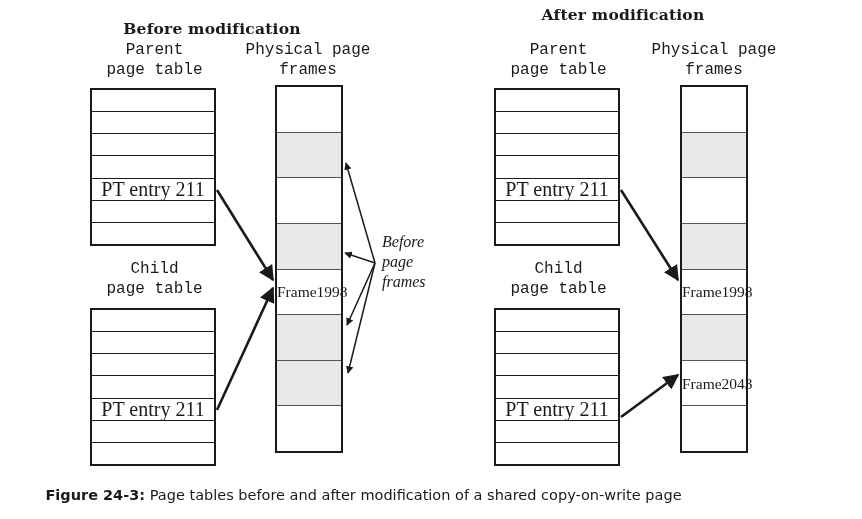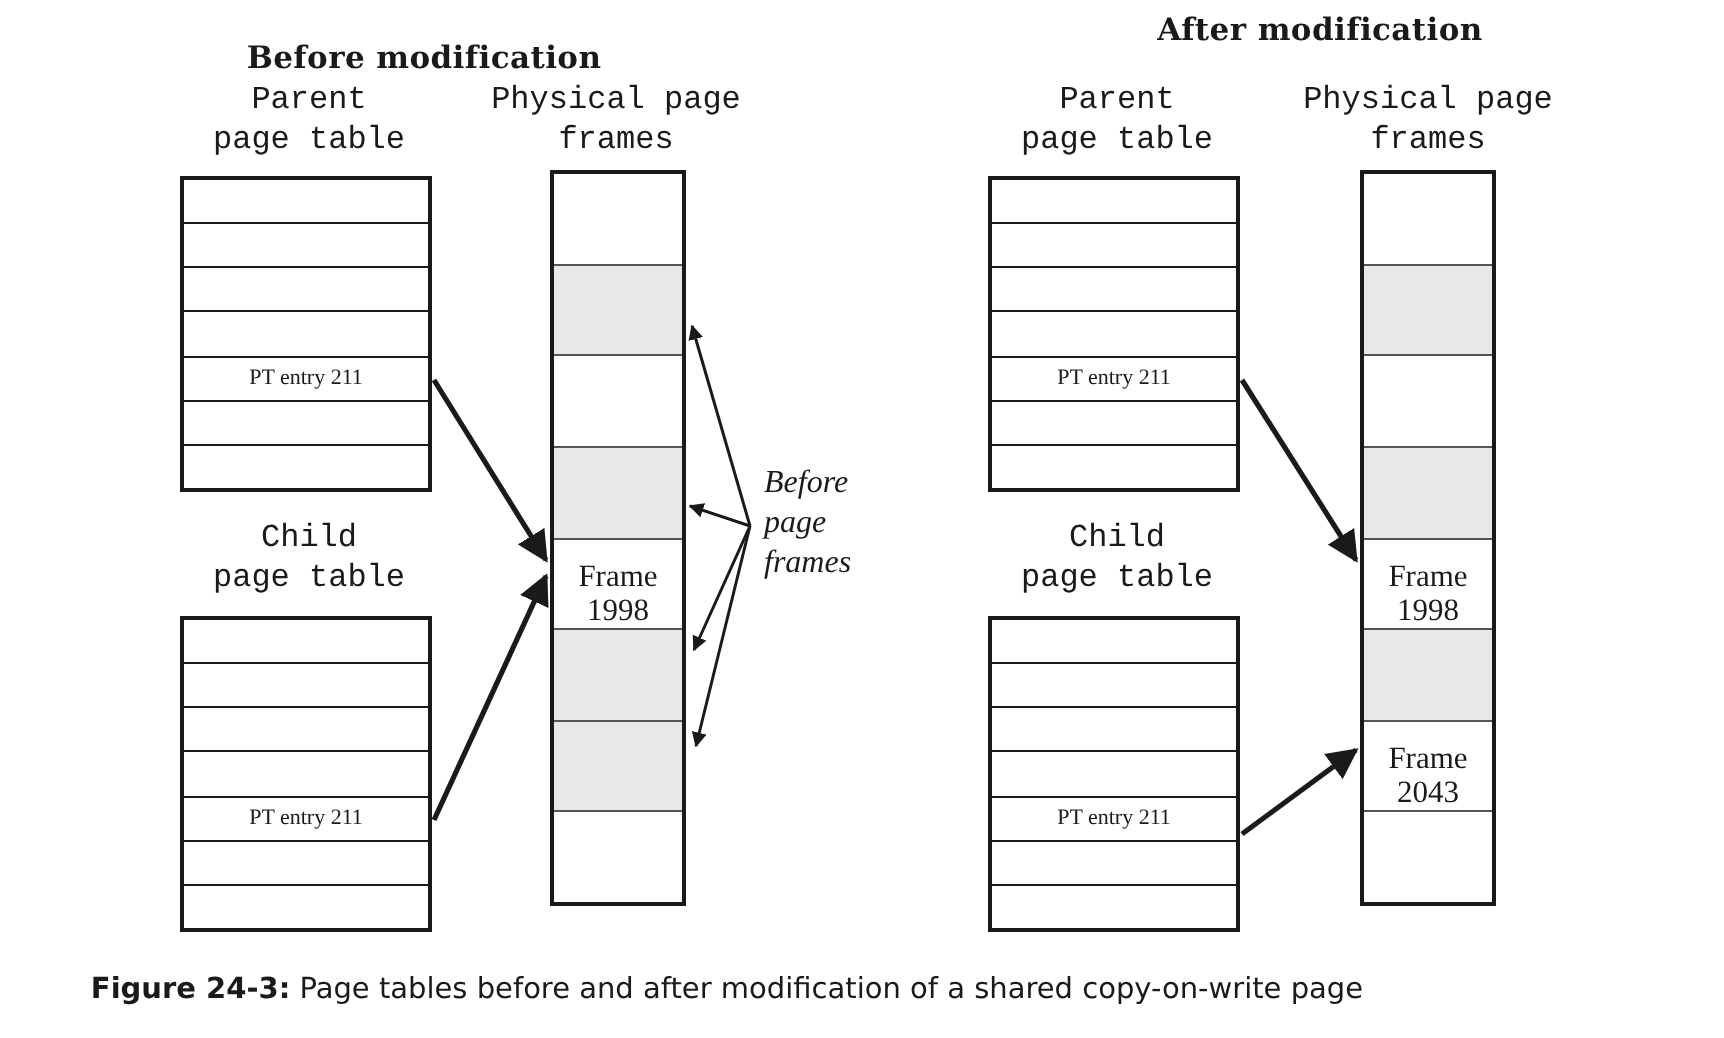--- a/index.html
+++ b/index.html
@@ -44,43 +44,43 @@
     display: flex;
     flex-direction: column;
   }
   .pt-row {
     flex: 1 1 0;
     box-sizing: border-box;
     border-bottom: 1.6px solid #1a1a1a;
     display: flex;
     align-items: center;
     justify-content: center;
-    font-size: 11px;
+    font-size: 20px;
     line-height: 1;
     white-space: nowrap;
   }
   .pt-row:last-child { border-bottom: none; }
 
   
   .frames-box {
     position: absolute;
     box-sizing: border-box;
     border: 2.3px solid #1a1a1a;
     background: #ffffff;
     display: flex;
     flex-direction: column;
   }
   .frame-cell {
     flex: 1 1 0;
     box-sizing: border-box;
     border-bottom: 1.4px solid #555555;
     display: flex;
-    flex-direction: column;
+    flex-direction: row;
     align-items: center;
-    justify-content: flex-end;
+    justify-content: space-between;
     font-size: 15.5px;
     line-height: 17px;
     white-space: nowrap;
     background: #ffffff;
   }
   .frame-cell:last-child { border-bottom: none; }
   .frame-cell.shaded { background: #e8e8e8; }
   .frame-cell .fl { display: block; }
 
   
@@ -191,21 +191,21 @@
     <span class="fl"></span>
   </div>
 </div>
 
 <div class="unused-label" style="left:382px; top:232px;">
   <span>Before</span><br>
   <span>page</span><br>
   <span>frames</span>
 </div>
 
-<div class="panel-title" style="left:540px; top:5px; width:240px;">After modification</div>
+<div class="panel-title" style="left:503px; top:5px; width:240px;">After modification</div>
 
 <div class="col-label" style="left:496px; top:40px; width:125px;">
   <span>Parent</span><br>
   <span>page table</span>
 </div>
 
 <div class="col-label" style="left:650px; top:40px; width:128px;">
   <span>Physical page</span><br>
   <span>frames</span>
 </div>

